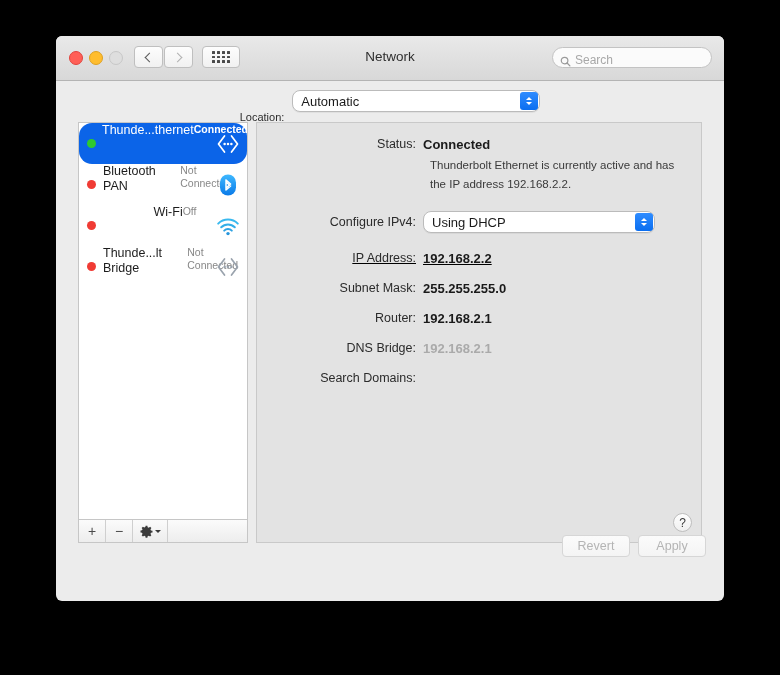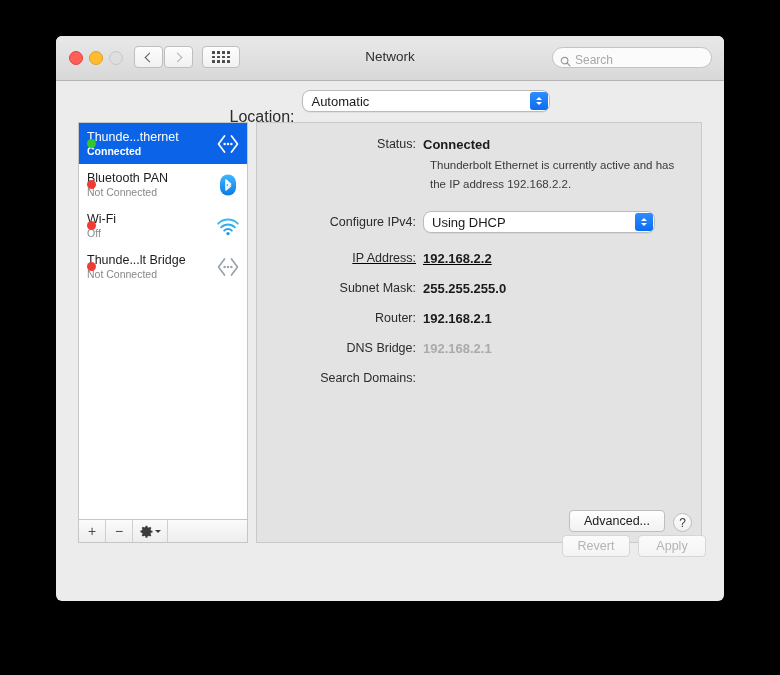--- a/index.html
+++ b/index.html
@@ -124,21 +124,21 @@
   #location-row {
     position: absolute;
     left: 0; top: 44px;
     width: 100%;
     height: 42px;
     display: flex;
     align-items: center;
     justify-content: center;
   }
   #location-label {
-    font-size: 16px;
+    font-size: 11px;
     color: #2c2c2c;
     margin-right: 8px;
     margin-top: 32px;
   }
   .popup {
     position: relative;
     height: 22px;
     background: #ffffff;
     border: 1px solid #bbbbbb;
     border-radius: 8px;
@@ -181,25 +181,26 @@
     width: 170px;
     height: 398px;
     background: #ffffff;
     border: 1px solid #c6c6c6;
     box-sizing: border-box;
     overflow: hidden;
   }
   .service-row {
     position: relative;
     height: 41px;
-    padding-left: 8px;
-    box-sizing: border-box;
-    display: flex;
-    flex-direction: column;
-    justify-content: center;
+    padding-left: 24px;
+    box-sizing: border-box;
+    display: flex;
+    flex-direction: row;
+    justify-content: center;
+    border-radius: 13px;
   }
   .service-row.selected { background: #0b64e8; }
   .status-dot {
     position: absolute;
     left: 8px; top: 16px;
     width: 9px; height: 9px;
     border-radius: 50%;
   }
   .svc-name {
     font-size: 12.5px;
@@ -502,20 +503,19 @@
           <div class="field-row" style="top: 218px;">
             <span class="field-label">DNS Bridge:</span>
             <span class="field-value dim">192.168.2.1</span>
           </div>
           <div class="field-row" style="top: 248px;">
             <span class="field-label">Search Domains:</span>
             <span class="field-value bold"></span>
           </div>
         </div>
 
-      <div id="advanced-button">Advanced...</div>
       <div id="help-button">?</div>
     </div>
 
     <div class="footer-btn" id="revert-button">Revert</div>
     <div class="footer-btn" id="apply-button">Apply</div>
   </div>
 </div>
 
 </body></html>

